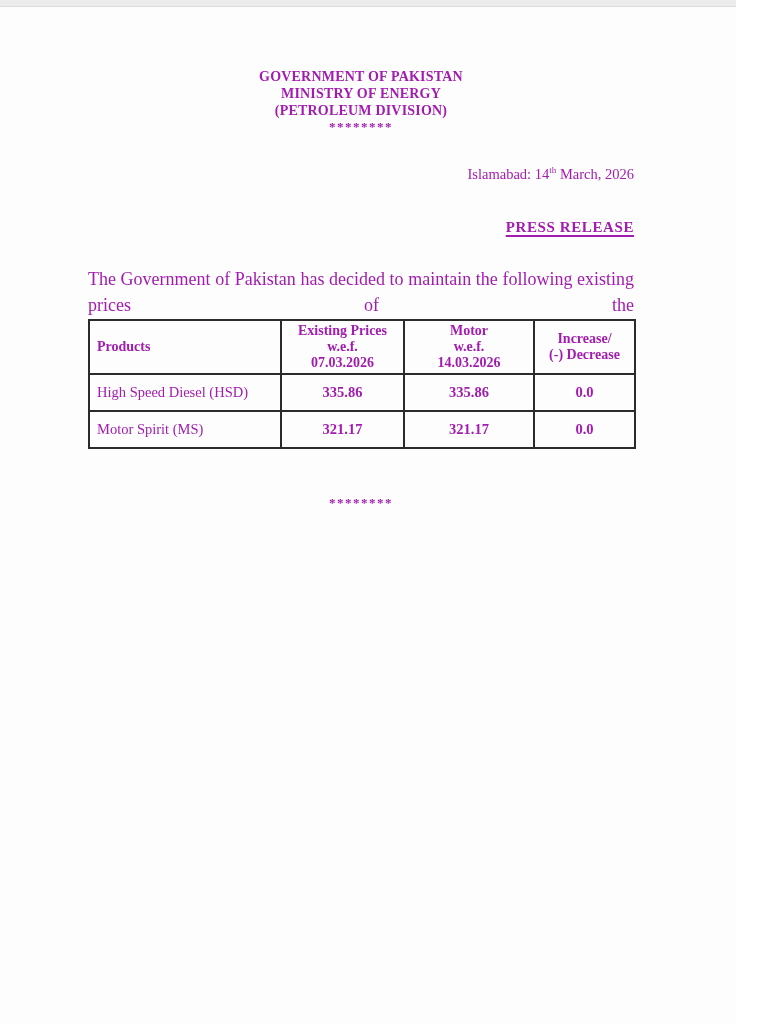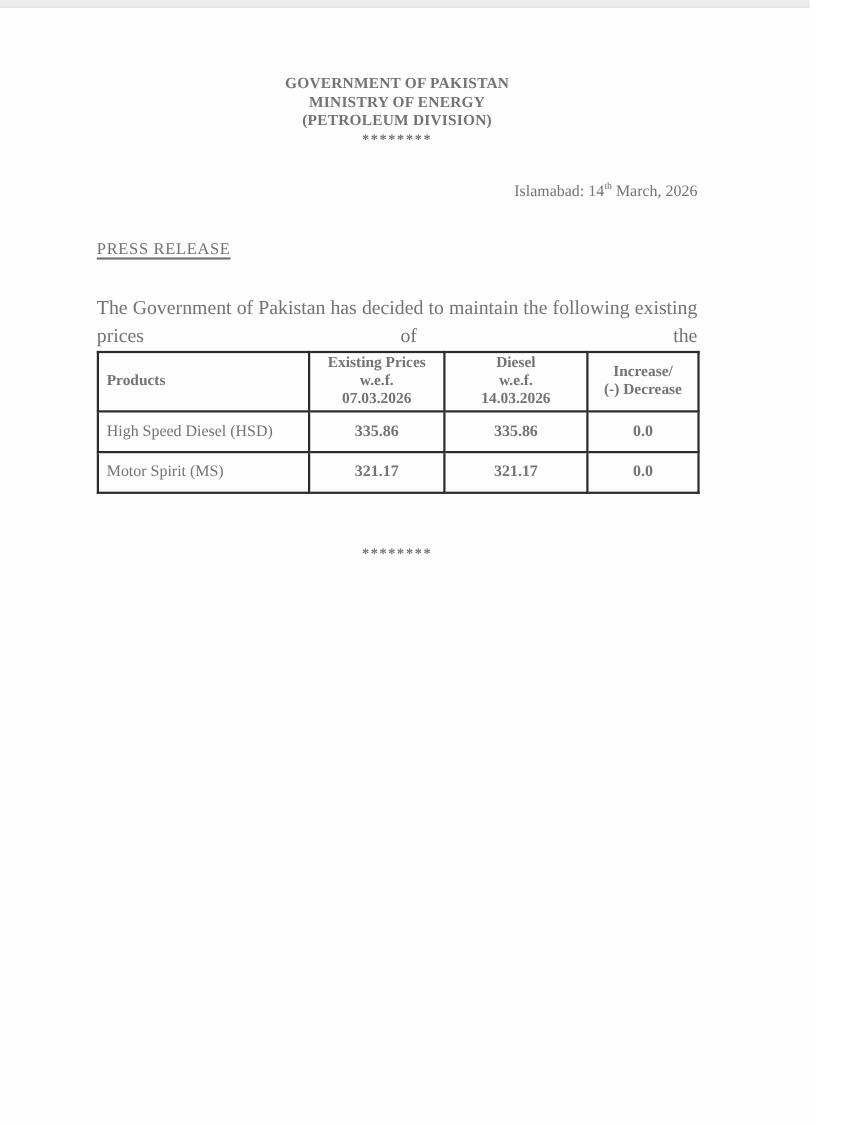--- a/index.html
+++ b/index.html
@@ -2,21 +2,21 @@
 <html><head>
 <meta charset="utf-8">
 <style>
   html, body { margin: 0; padding: 0; background: #ffffff; }
   .page {
     position: relative;
     width: 736px;
     height: 1024px;
     background: #fdfdfd;
     font-family: "Liberation Serif", "DejaVu Serif", serif;
-    color: #737373;
+    color: #a21caf;
     overflow: hidden;
   }
   .top-band {
     position: absolute;
     top: 0; left: 0; right: 0;
     height: 6px;
     background: #ececec;
     border-bottom: 1px solid #dcdcdc;
   }
   .content {
@@ -41,23 +41,23 @@
   }
   .dateline {
     margin-top: 31px;
     text-align: right;
     font-size: 14.5px;
     line-height: 17px;
   }
   .dateline sup { font-size: 9px; line-height: 0; }
   .title {
     margin: 36px 0 0 0;
-    text-align: left;
+    text-align: right;
     font-size: 15px;
-    font-weight: normal;
+    font-weight: bold;
     letter-spacing: 0.6px;
     line-height: 17px;
   }
   .title-text {
     text-decoration: underline;
     text-underline-offset: 3px;
     text-decoration-thickness: 1.5px;
   }
   .body-line {
     margin: 0;
@@ -152,21 +152,21 @@
       </colgroup>
       <thead>
         <tr>
           <th class="th-products">Products</th>
           <th>
             <div>Existing Prices</div>
             <div>w.e.f.</div>
             <div>07.03.2026</div>
           </th>
           <th>
-            <div>Diesel</div>
+            <div>Motor</div>
             <div>w.e.f.</div>
             <div>14.03.2026</div>
           </th>
           <th>
             <div>Increase/</div>
             <div>(-) Decrease</div>
           </th>
         </tr>
       </thead>
       <tbody>

